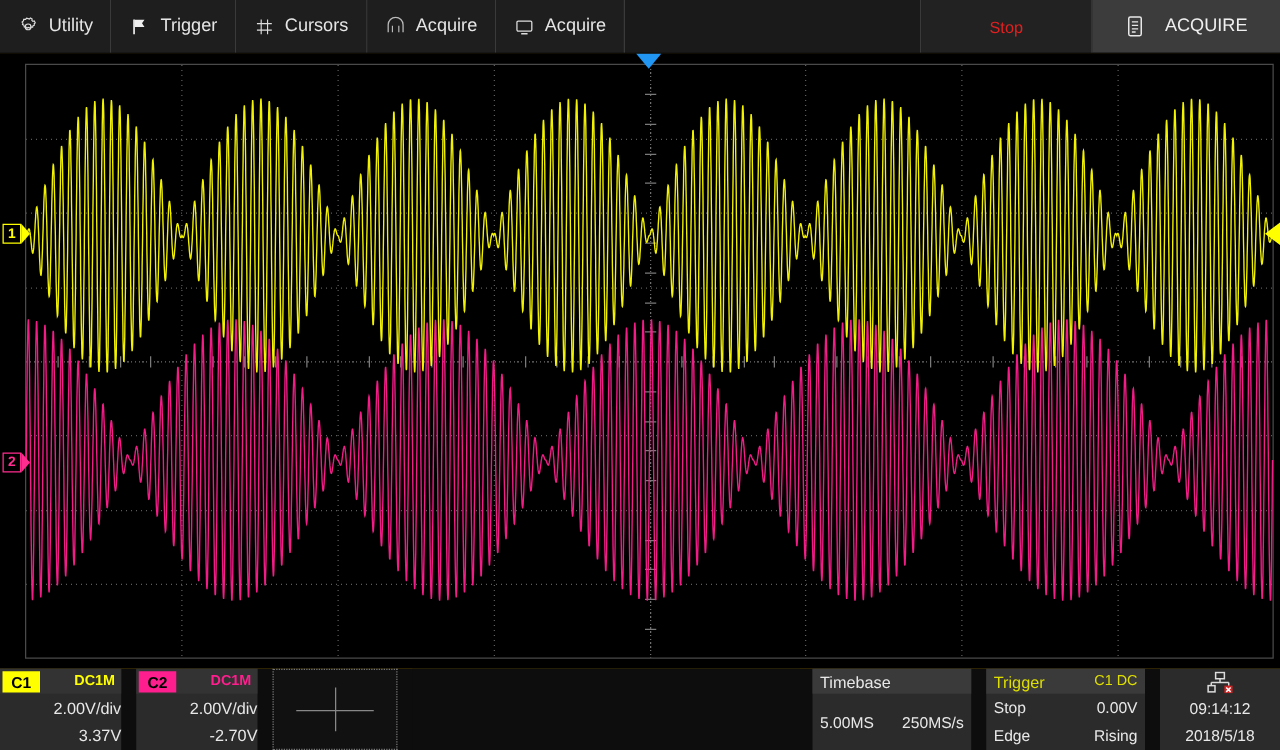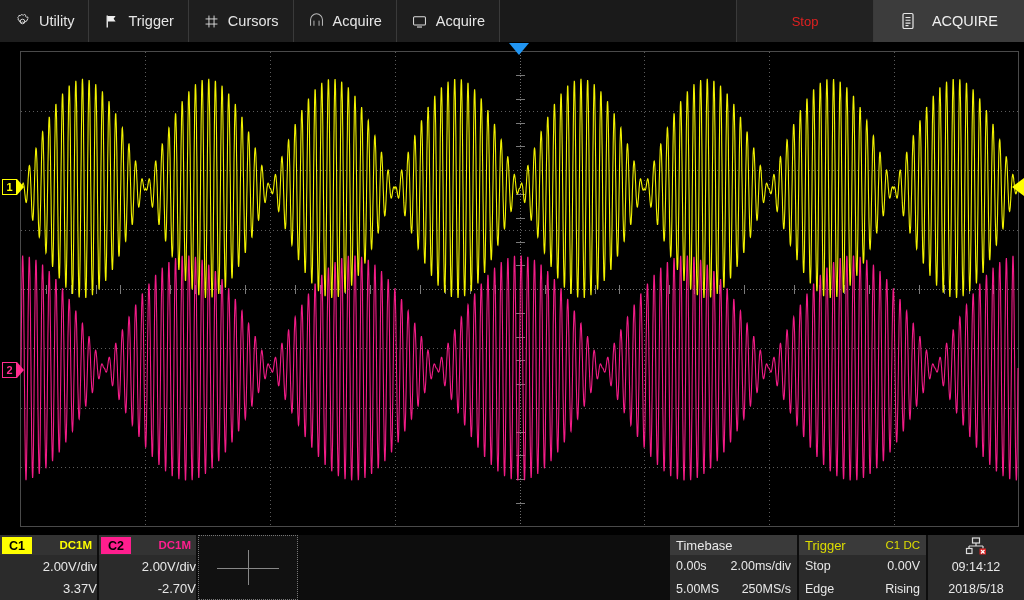--- a/index.html
+++ b/index.html
@@ -98,21 +98,21 @@
   .trig-level-marker {
     position: absolute; width: 0; height: 0;
     border-top: 9px solid transparent; border-bottom: 9px solid transparent;
     border-right: 12px solid #ffff00;
   }
 
   
   .bottombar {
     position: absolute; left: 0; top: 535px; width: 1024px; height: 65px;
     background: #0d0d0d;
-    display: flex; align-items: stretch;
+    display: flex; align-items: stretch; gap: 10px;
   }
   .chan-panel {
     width: 97px; background: #2b2b2b; margin-right: 2px;
     display: flex; flex-direction: column;
   }
   .chan-head {
     height: 20px; display: flex; align-items: center; justify-content: space-between;
     background: #333;
   }
   .chan-tag {
@@ -340,24 +340,20 @@
       <div class="thumb-cross-v"></div>
     </div>
 
     <div class="bottom-spacer"></div>
 
     <div class="info-panel">
       <div class="info-head">
         <span style="color:#e8e8e8">Timebase</span>
       </div>
       <div class="info-row">
-        <span>0.00s</span>
-        <span>2.00ms/div</span>
-      </div>
-      <div class="info-row">
         <span>5.00MS</span>
         <span>250MS/s</span>
       </div>
     </div>
 
     <div class="info-panel">
       <div class="info-head">
         <span style="color:#dede00">Trigger</span>
         <span style="color:#dede00; font-size:11.5px; font-weight:normal">C1 DC</span>
       </div>

